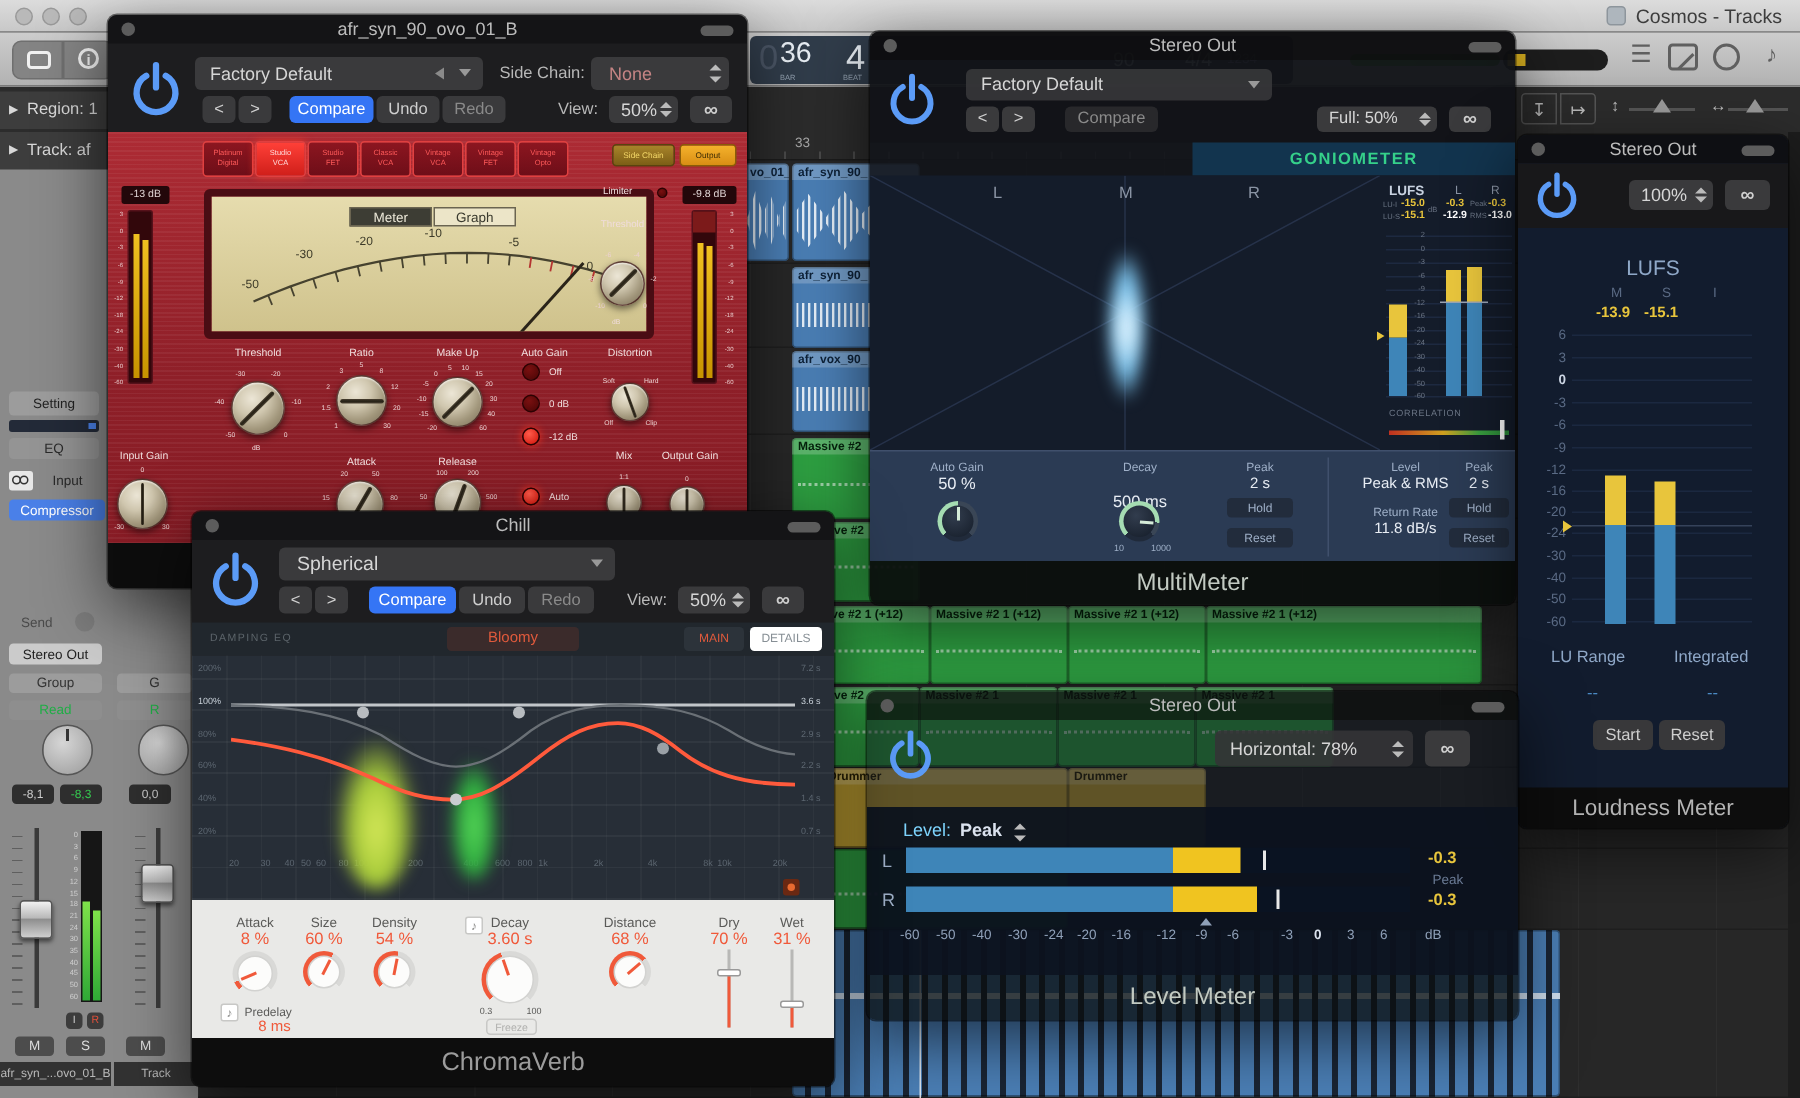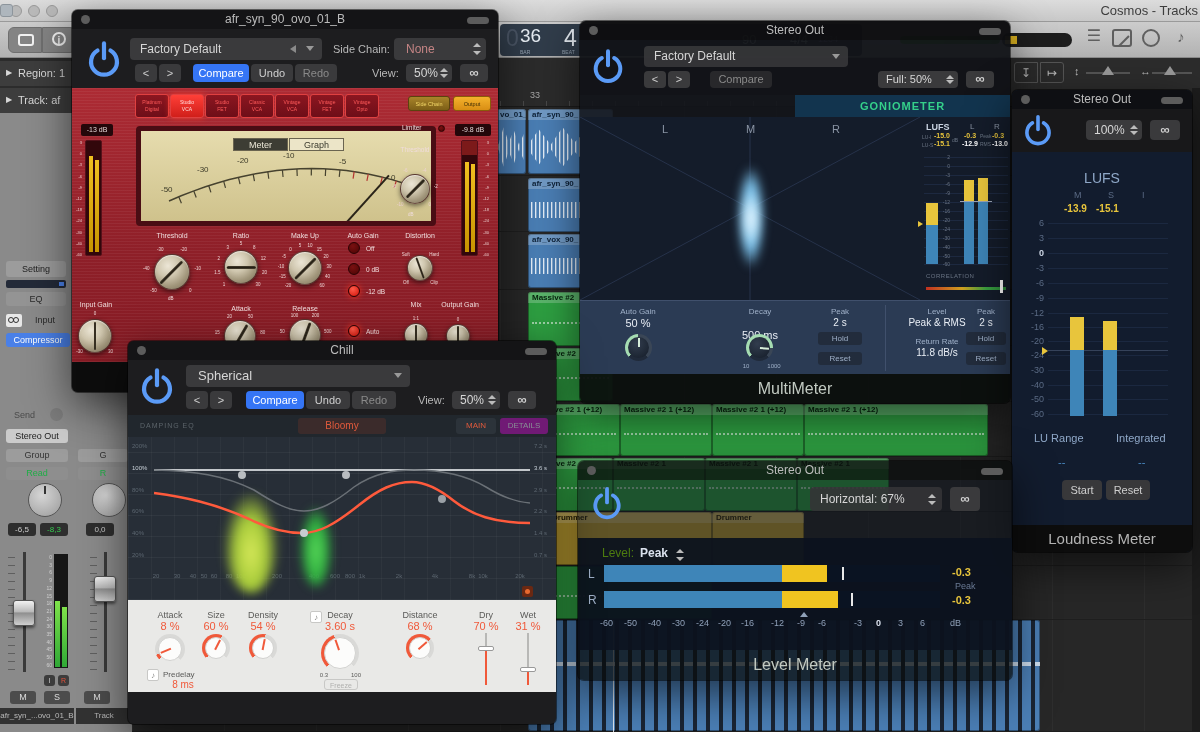--- a/index.html
+++ b/index.html
@@ -122,21 +122,21 @@
 </style>
 </head>
 <body>
 
 <div id="root">
 
   <div class="abs titlebar">
     <div class="abs tl-dot" style="left:10px"></div>
     <div class="abs tl-dot" style="left:28px"></div>
     <div class="abs tl-dot" style="left:46px"></div>
-    <div class="abs" style="left:0;right:2px;top:3px;display:flex;justify-content:space-between;gap:6px;align-items:center">
+    <div class="abs" style="left:0;right:12px;top:3px;display:flex;justify-content:flex-end;gap:6px;align-items:center">
       <span class="proxy"></span>
       <span>Cosmos - Tracks</span>
     </div>
   </div>
 
   <div class="abs toolbar">
     <div class="abs tbtn" style="left:8px;top:5px;width:34px;border-radius:6px 0 0 6px">
       <div class="abs" style="left:9px;top:6px;width:16px;height:12px;border:2px solid #f2f2f2;border-radius:3px"></div>
     </div>
     <div class="abs tbtn" style="left:42px;top:5px;width:34px;border-radius:0 6px 6px 0">
@@ -201,21 +201,21 @@
   <div class="abs pill" style="left:24px;top:314px;width:42px;height:13px;color:#2a2a2a;font-size:9px;line-height:13px">Input</div>
   <div class="abs pill" style="left:6px;top:333px;width:64px;height:14px;background:#4a80e8;color:#fff;font-size:9px;line-height:14px">Compressor</div>
   <span class="txt" style="left:14px;top:410px;color:#4a4a4a;font-size:9px">Send</span>
   <div class="abs" style="left:50px;top:408px;width:13px;height:13px;border-radius:50%;background:#7c7c7c"></div>
   <div class="abs pill" style="left:6px;top:429px;width:62px;height:14px;background:#cbcbcb;color:#222;font-size:9px;line-height:14px">Stereo Out</div>
   <div class="abs pill" style="left:6px;top:449px;width:62px;height:13px;background:#9c9c9c;color:#333;font-size:9px;line-height:13px">Group</div>
   <div class="abs pill" style="left:6px;top:467px;width:62px;height:13px;background:#8e8e8e;color:#1fae46;font-size:9px;line-height:13px">Read</div>
   <div class="abs" style="left:28px;top:483px;width:34px;height:34px;border-radius:50%;background:radial-gradient(circle at 40% 35%,#d6d6d6,#9a9a9a);border:1px solid #555">
     <div class="abs" style="left:50%;top:2px;width:2px;height:8px;background:#333;margin-left:-1px"></div>
   </div>
-  <div class="abs pill" style="left:8px;top:523px;width:28px;height:13px;background:#2e2e2e;color:#ccc;font-size:8px;line-height:13px">-6,5</div>
+  <div class="abs pill" style="left:8px;top:523px;width:28px;height:13px;background:#2e2e2e;color:#ccc;font-size:8px;line-height:13px">-8,1</div>
   <div class="abs pill" style="left:40px;top:523px;width:28px;height:13px;background:#2e2e2e;color:#35c94f;font-size:8px;line-height:13px">-8,3</div>
   <div class="abs ticks" style="left:8px;top:554px;height:116px"></div>
   <div class="abs fader-t" style="left:23px;top:552px;height:120px"></div>
   <div class="abs fader-h" style="left:13px;top:600px"></div>
   <div class="abs" id="meterscale" style="left:42px;top:554px;width:10px;height:112px">
       <span class="txt" style="left: 0px; top: 0px; width: 10px; text-align: right; font-size: 5px; color: rgb(207, 207, 207);">0</span>
       <span class="txt" style="left: 0px; top: 7.7px; width: 10px; text-align: right; font-size: 5px; color: rgb(207, 207, 207);">3</span>
       <span class="txt" style="left: 0px; top: 15.4px; width: 10px; text-align: right; font-size: 5px; color: rgb(207, 207, 207);">6</span>
       <span class="txt" style="left: 0px; top: 23.1px; width: 10px; text-align: right; font-size: 5px; color: rgb(207, 207, 207);">9</span>
       <span class="txt" style="left: 0px; top: 30.8px; width: 10px; text-align: right; font-size: 5px; color: rgb(207, 207, 207);">12</span>
@@ -771,25 +771,25 @@
     <div class="wtitle" style="background:rgba(10,12,8,.6)">
       <div class="wdot"></div><span>Stereo Out</span><div class="wpill"></div>
     </div>
     <div class="abs pwr" style="left:10px;top:23px">
       <svg width="38" height="40" viewBox="0 0 24 24">
           <path d="M8.3 6.6 A7.4 7.4 0 1 0 15.7 6.6" fill="none" stroke="#5b9bf7" stroke-width="2.4" stroke-linecap="round"></path>
           <line x1="12" y1="2.5" x2="12" y2="11" stroke="#5b9bf7" stroke-width="2.4" stroke-linecap="round"></line>
         </svg>
     </div>
     <div class="box" style="left:232px;top:26px;width:132px;height:24px;line-height:24px;padding-left:10px;background:rgba(52,52,54,.9)">
-      <span>Horizontal: 67%</span><span class="ud" style="right:6px;top:7px;height:11px"></span>
+      <span>Horizontal: 78%</span><span class="ud" style="right:6px;top:7px;height:11px"></span>
     </div>
     <div class="btn link" style="left:372px;top:26px;width:30px;height:24px;line-height:23px">∞</div>
     <div class="abs" style="left:0;top:77px;width:434px;height:112px;background:rgba(12,18,30,.94)">
-      <span class="txt" style="left:24px;top:8px;color:#4d7c0f;font-size:12px">Level:</span>
+      <span class="txt" style="left:24px;top:8px;color:#7dd3fc;font-size:12px">Level:</span>
       <span class="txt" style="left:62px;top:8px;color:#dbe2ee;font-size:12px;font-weight:bold">Peak</span>
       <span class="ud" style="left:98px;top:11px;height:12px"></span>
       <span class="txt" style="left:10px;top:29px;color:#9fb0c8;font-size:12px">L</span>
       <div class="abs" style="left:26px;top:27px;width:336px;height:17px;background:#0a1322">
         <div class="bbar" style="left:0;top:0;width:178px;height:17px"></div>
         <div class="ybar" style="left:178px;top:0;width:45px;height:17px;background:#f0c420"></div>
         <div class="abs" style="left:238px;top:2px;width:2px;height:13px;background:#e8e8e8"></div>
       </div>
       <span class="txt" style="left:10px;top:55px;color:#9fb0c8;font-size:12px">R</span>
       <div class="abs" style="left:26px;top:53px;width:336px;height:17px;background:#0a1322">
@@ -843,21 +843,21 @@
     <div class="btn dim" style="left:224px;top:50px;width:44px;height:18px;line-height:18px">Redo</div>
     <span class="txt lbl" style="left:290px;top:53px">View:</span>
     <div class="box" style="left:324px;top:50px;width:48px;height:18px;line-height:18px;padding-left:8px">
       <span>50%</span><span class="ud" style="right:4px;top:4px;height:10px"></span>
     </div>
     <div class="btn link" style="left:380px;top:50px;width:28px;height:18px;line-height:17px">∞</div>
     <div class="cvsub">
       <span class="txt" style="left:12px;top:7px;color:#5c646a;font-size:7px;letter-spacing:1px">DAMPING EQ</span>
       <div class="abs pill" style="left:170px;top:3px;width:88px;height:16px;background:rgba(200,70,40,.16);color:#e05a3c;font-size:10px;line-height:16px">Bloomy</div>
       <div class="abs pill" style="left:328px;top:3px;width:40px;height:16px;background:#2c333a;color:#e05a3c;font-size:8px;line-height:16px">MAIN</div>
-      <div class="abs pill" style="left:372px;top:3px;width:48px;height:16px;background:#701a75;color:#878f95;font-size:8px;line-height:16px">DETAILS</div>
+      <div class="abs pill" style="left:372px;top:3px;width:48px;height:16px;background:#ffffff;color:#878f95;font-size:8px;line-height:16px">DETAILS</div>
     </div>
     <div class="cveq">
       <div id="cvYL" class="abs" style="left:2px;top:0;width:24px;height:163px">
           <span class="cvlbl" style="left: 2px; top: 6px; color: rgb(92, 102, 112);">200%</span>
           <span class="cvlbl" style="left: 2px; top: 28px; color: rgb(200, 208, 216);">100%</span>
           <span class="cvlbl" style="left: 2px; top: 50px; color: rgb(92, 102, 112);">80%</span>
           <span class="cvlbl" style="left: 2px; top: 71px; color: rgb(92, 102, 112);">60%</span>
           <span class="cvlbl" style="left: 2px; top: 93px; color: rgb(92, 102, 112);">40%</span>
           <span class="cvlbl" style="left: 2px; top: 115px; color: rgb(92, 102, 112);">20%</span>
         </div>
@@ -948,15 +948,16 @@
         <div class="abs" style="left:0;top:15px;width:2px;height:37px;background:#f0593a"></div>
         <div class="abs" style="left:-7px;top:13px;width:16px;height:5px;background:#fff;border:1px solid #999;border-radius:2px"></div>
       </div>
       <span class="cplbl" style="left:375px;top:10px;width:50px">Wet</span>
       <span class="cpval" style="left:375px;top:20px;width:50px">31 %</span>
       <div class="abs" style="left:399px;top:33px;width:2px;height:52px;background:#b8b8b6">
         <div class="abs" style="left:0;top:36px;width:2px;height:16px;background:#f0593a"></div>
         <div class="abs" style="left:-7px;top:34px;width:16px;height:5px;background:#fff;border:1px solid #999;border-radius:2px"></div>
       </div>
     </div>
+    <div class="blackbar" style="top:351px;height:32px;color:#9c9c9c;font-size:17px;line-height:32px">ChromaVerb</div>
   </div>
 
 </div>
 
 </body></html>

